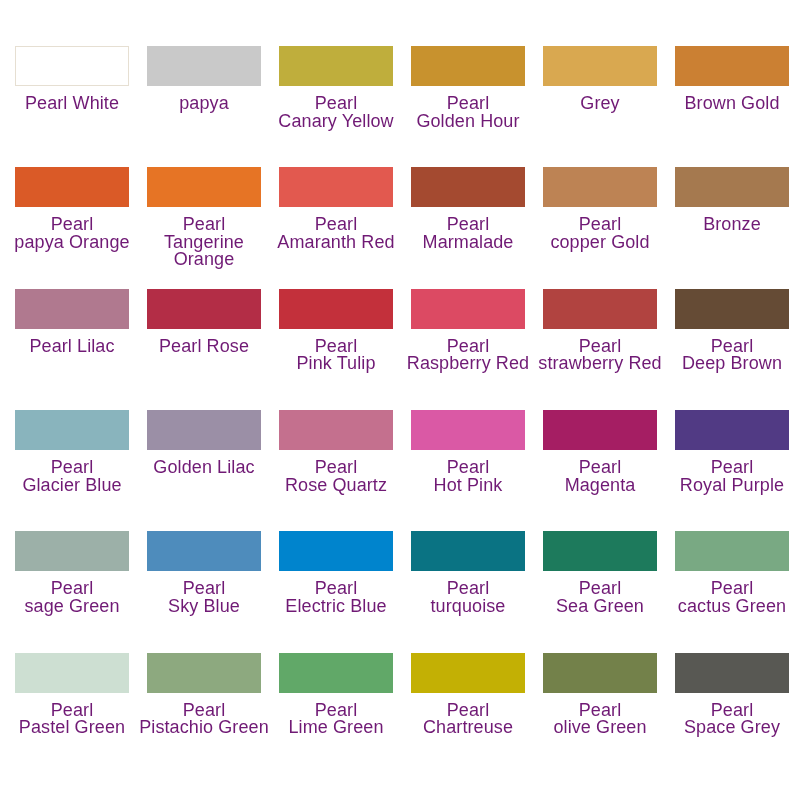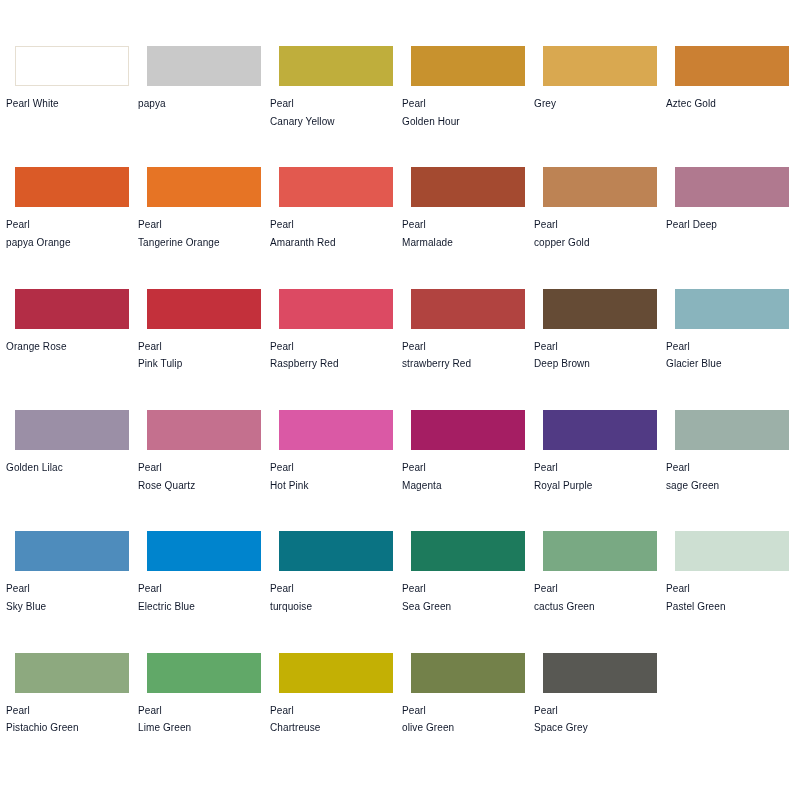--- a/index.html
+++ b/index.html
@@ -36,24 +36,24 @@
     height: 40px;
     box-sizing: border-box;
     background: #ffffff;
   }
   .swatch-chip.has-border {
     border: 1px solid #e6dfd2;
   }
   .swatch-label {
     margin-top: 9px;
     width: 132px;
-    text-align: left;
-    font-size: 10px;
+    text-align: center;
+    font-size: 18px;
     line-height: 17.5px;
-    color: #0f172a;
+    color: #701a75;
     white-space: pre-line;
     letter-spacing: 0.1px;
   }
 </style>
 </head>
 <body>
 
 <div id="swatch-grid">
     <div class="swatch-cell">
       <div class="swatch-chip has-border" style="background: rgb(255, 255, 255); border-color: rgb(230, 223, 210);"></div>
@@ -72,21 +72,21 @@
       <div class="swatch-chip" style="background: rgb(200, 146, 46);"></div>
       <div class="swatch-label">Pearl
 Golden Hour</div>
     </div>
     <div class="swatch-cell">
       <div class="swatch-chip" style="background: rgb(217, 168, 80);"></div>
       <div class="swatch-label">Grey</div>
     </div>
     <div class="swatch-cell">
       <div class="swatch-chip" style="background: rgb(203, 128, 51);"></div>
-      <div class="swatch-label">Aztec Gold</div>
+      <div class="swatch-label">Brown Gold</div>
     </div>
     <div class="swatch-cell">
       <div class="swatch-chip" style="background: rgb(218, 90, 39);"></div>
       <div class="swatch-label">Pearl
 papya Orange</div>
     </div>
     <div class="swatch-cell">
       <div class="swatch-chip" style="background: rgb(230, 116, 37);"></div>
       <div class="swatch-label">Pearl
 Tangerine Orange</div>
@@ -100,26 +100,30 @@
       <div class="swatch-chip" style="background: rgb(164, 74, 48);"></div>
       <div class="swatch-label">Pearl
 Marmalade</div>
     </div>
     <div class="swatch-cell">
       <div class="swatch-chip" style="background: rgb(189, 131, 84);"></div>
       <div class="swatch-label">Pearl
 copper Gold</div>
     </div>
     <div class="swatch-cell">
+      <div class="swatch-chip" style="background: rgb(165, 121, 79);"></div>
+      <div class="swatch-label">Bronze</div>
+    </div>
+    <div class="swatch-cell">
       <div class="swatch-chip" style="background: rgb(176, 121, 143);"></div>
-      <div class="swatch-label">Pearl Deep</div>
+      <div class="swatch-label">Pearl Lilac</div>
     </div>
     <div class="swatch-cell">
       <div class="swatch-chip" style="background: rgb(179, 45, 70);"></div>
-      <div class="swatch-label">Orange Rose</div>
+      <div class="swatch-label">Pearl Rose</div>
     </div>
     <div class="swatch-cell">
       <div class="swatch-chip" style="background: rgb(195, 48, 59);"></div>
       <div class="swatch-label">Pearl
 Pink Tulip</div>
     </div>
     <div class="swatch-cell">
       <div class="swatch-chip" style="background: rgb(220, 74, 99);"></div>
       <div class="swatch-label">Pearl
 Raspberry Red</div>

